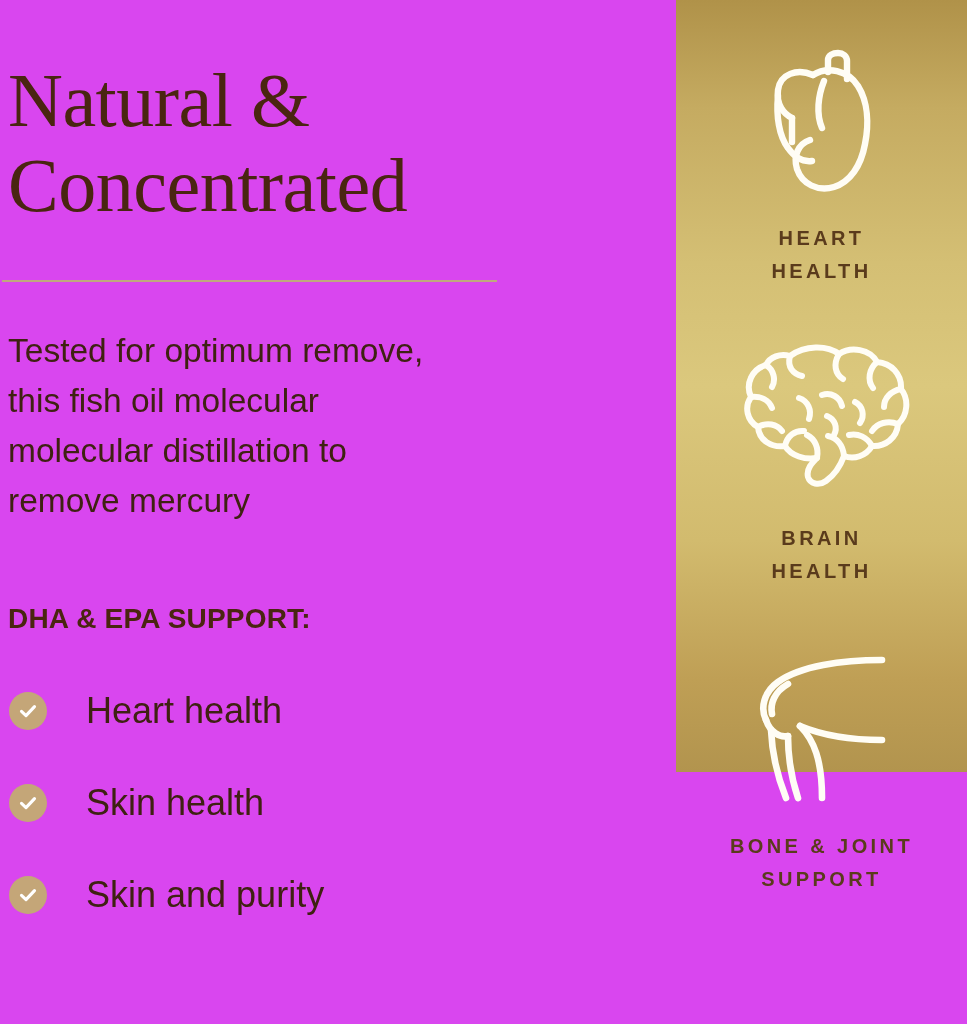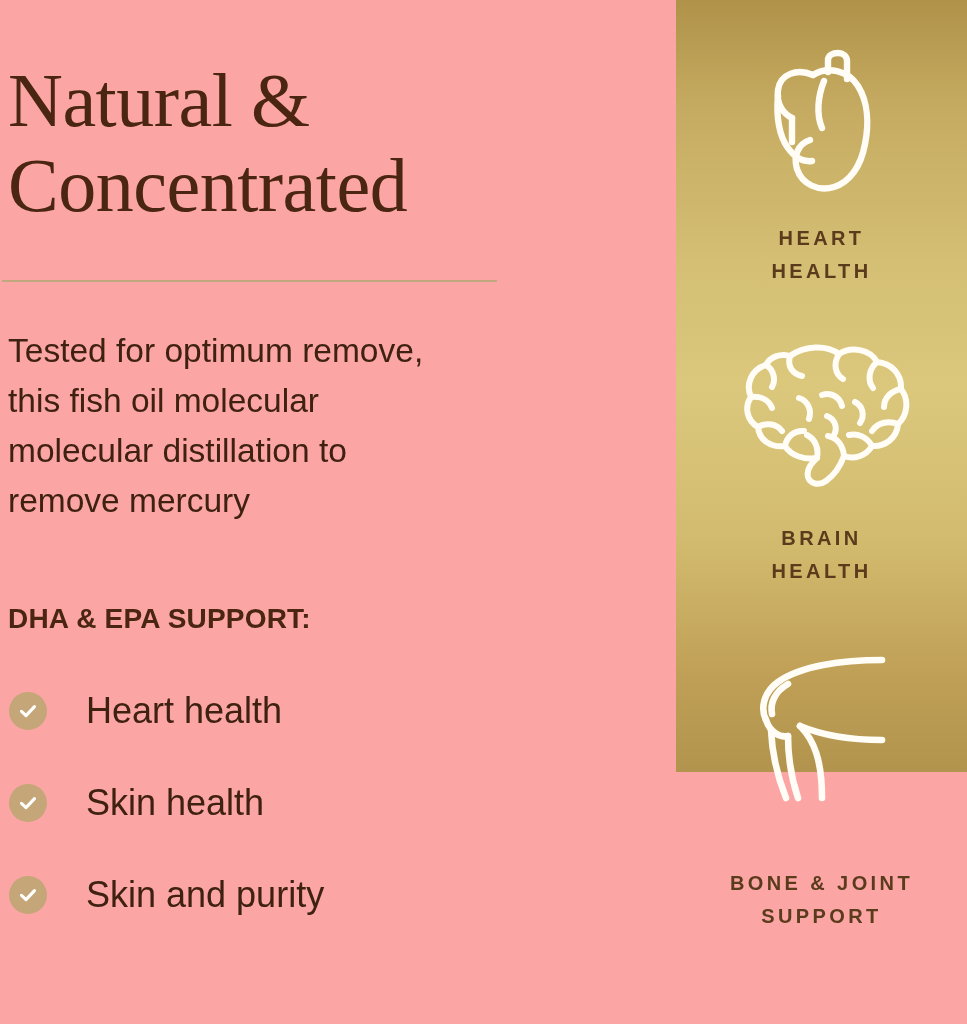--- a/index.html
+++ b/index.html
@@ -12,21 +12,21 @@
     height: 1024px;
     overflow: hidden;
     font-family: "Liberation Sans", sans-serif;
     -webkit-font-smoothing: antialiased;
   }
 
   #page {
     position: relative;
     width: 967px;
     height: 1024px;
-    background: #fca5a5;
+    background: #d946ef;
   }
 
   
   .left-col {
     position: absolute;
     left: 0;
     top: 0;
     width: 676px;
     height: 1024px;
     box-sizing: border-box;
@@ -139,21 +139,21 @@
   }
 
   .panel-block {
     width: 100%;
     display: flex;
     flex-direction: column;
     align-items: center;
   }
   .panel-block.heart { margin-top: 48px; }
   .panel-block.brain { margin-top: 52px; }
-  .panel-block.joint { margin-top: 60px; gap: 37px; }
+  .panel-block.joint { margin-top: 60px; }
 
   .panel-icon {
     display: flex;
     align-items: center;
     justify-content: center;
   }
   .panel-icon svg { display: block; }
 
   .panel-label {
     margin-top: 22px;

